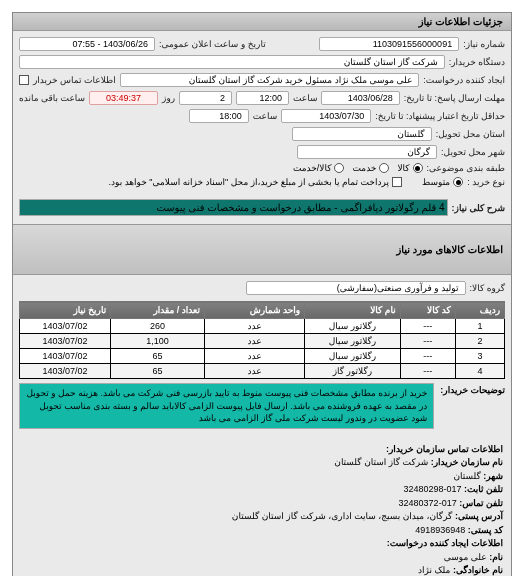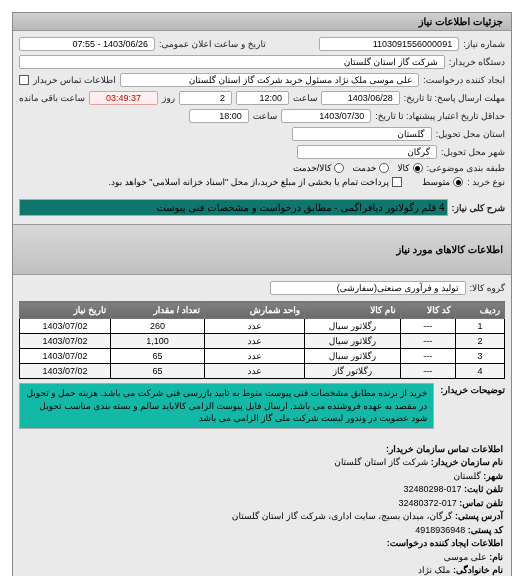--- a/index.html
+++ b/index.html
@@ -247,21 +247,21 @@
       <span class="label" style="font-weight:bold">شرح کلی نیاز:</span>
       <span class="desc-box">4 قلم رگولاتور دیافراگمی - مطابق درخواست و مشخصات فنی پیوست</span>
     </div>
   </div>
 
   <div class="section-title">اطلاعات کالاهای مورد نیاز</div>
 
   <div class="form-body">
     <div class="row">
       <span class="label">گروه کالا:</span>
-      <span class="value-box" style="width:196px">تولید و فرآوری صنعتی(سفارشی)</span>
+      <span class="value-box" style="width:220px">تولید و فرآوری صنعتی(سفارشی)</span>
     </div>
 
     <table class="data">
       <thead>
         <tr>
           <th>ردیف</th>
           <th>کد کالا</th>
           <th>نام کالا</th>
           <th>واحد شمارش</th>
           <th>تعداد / مقدار</th>

